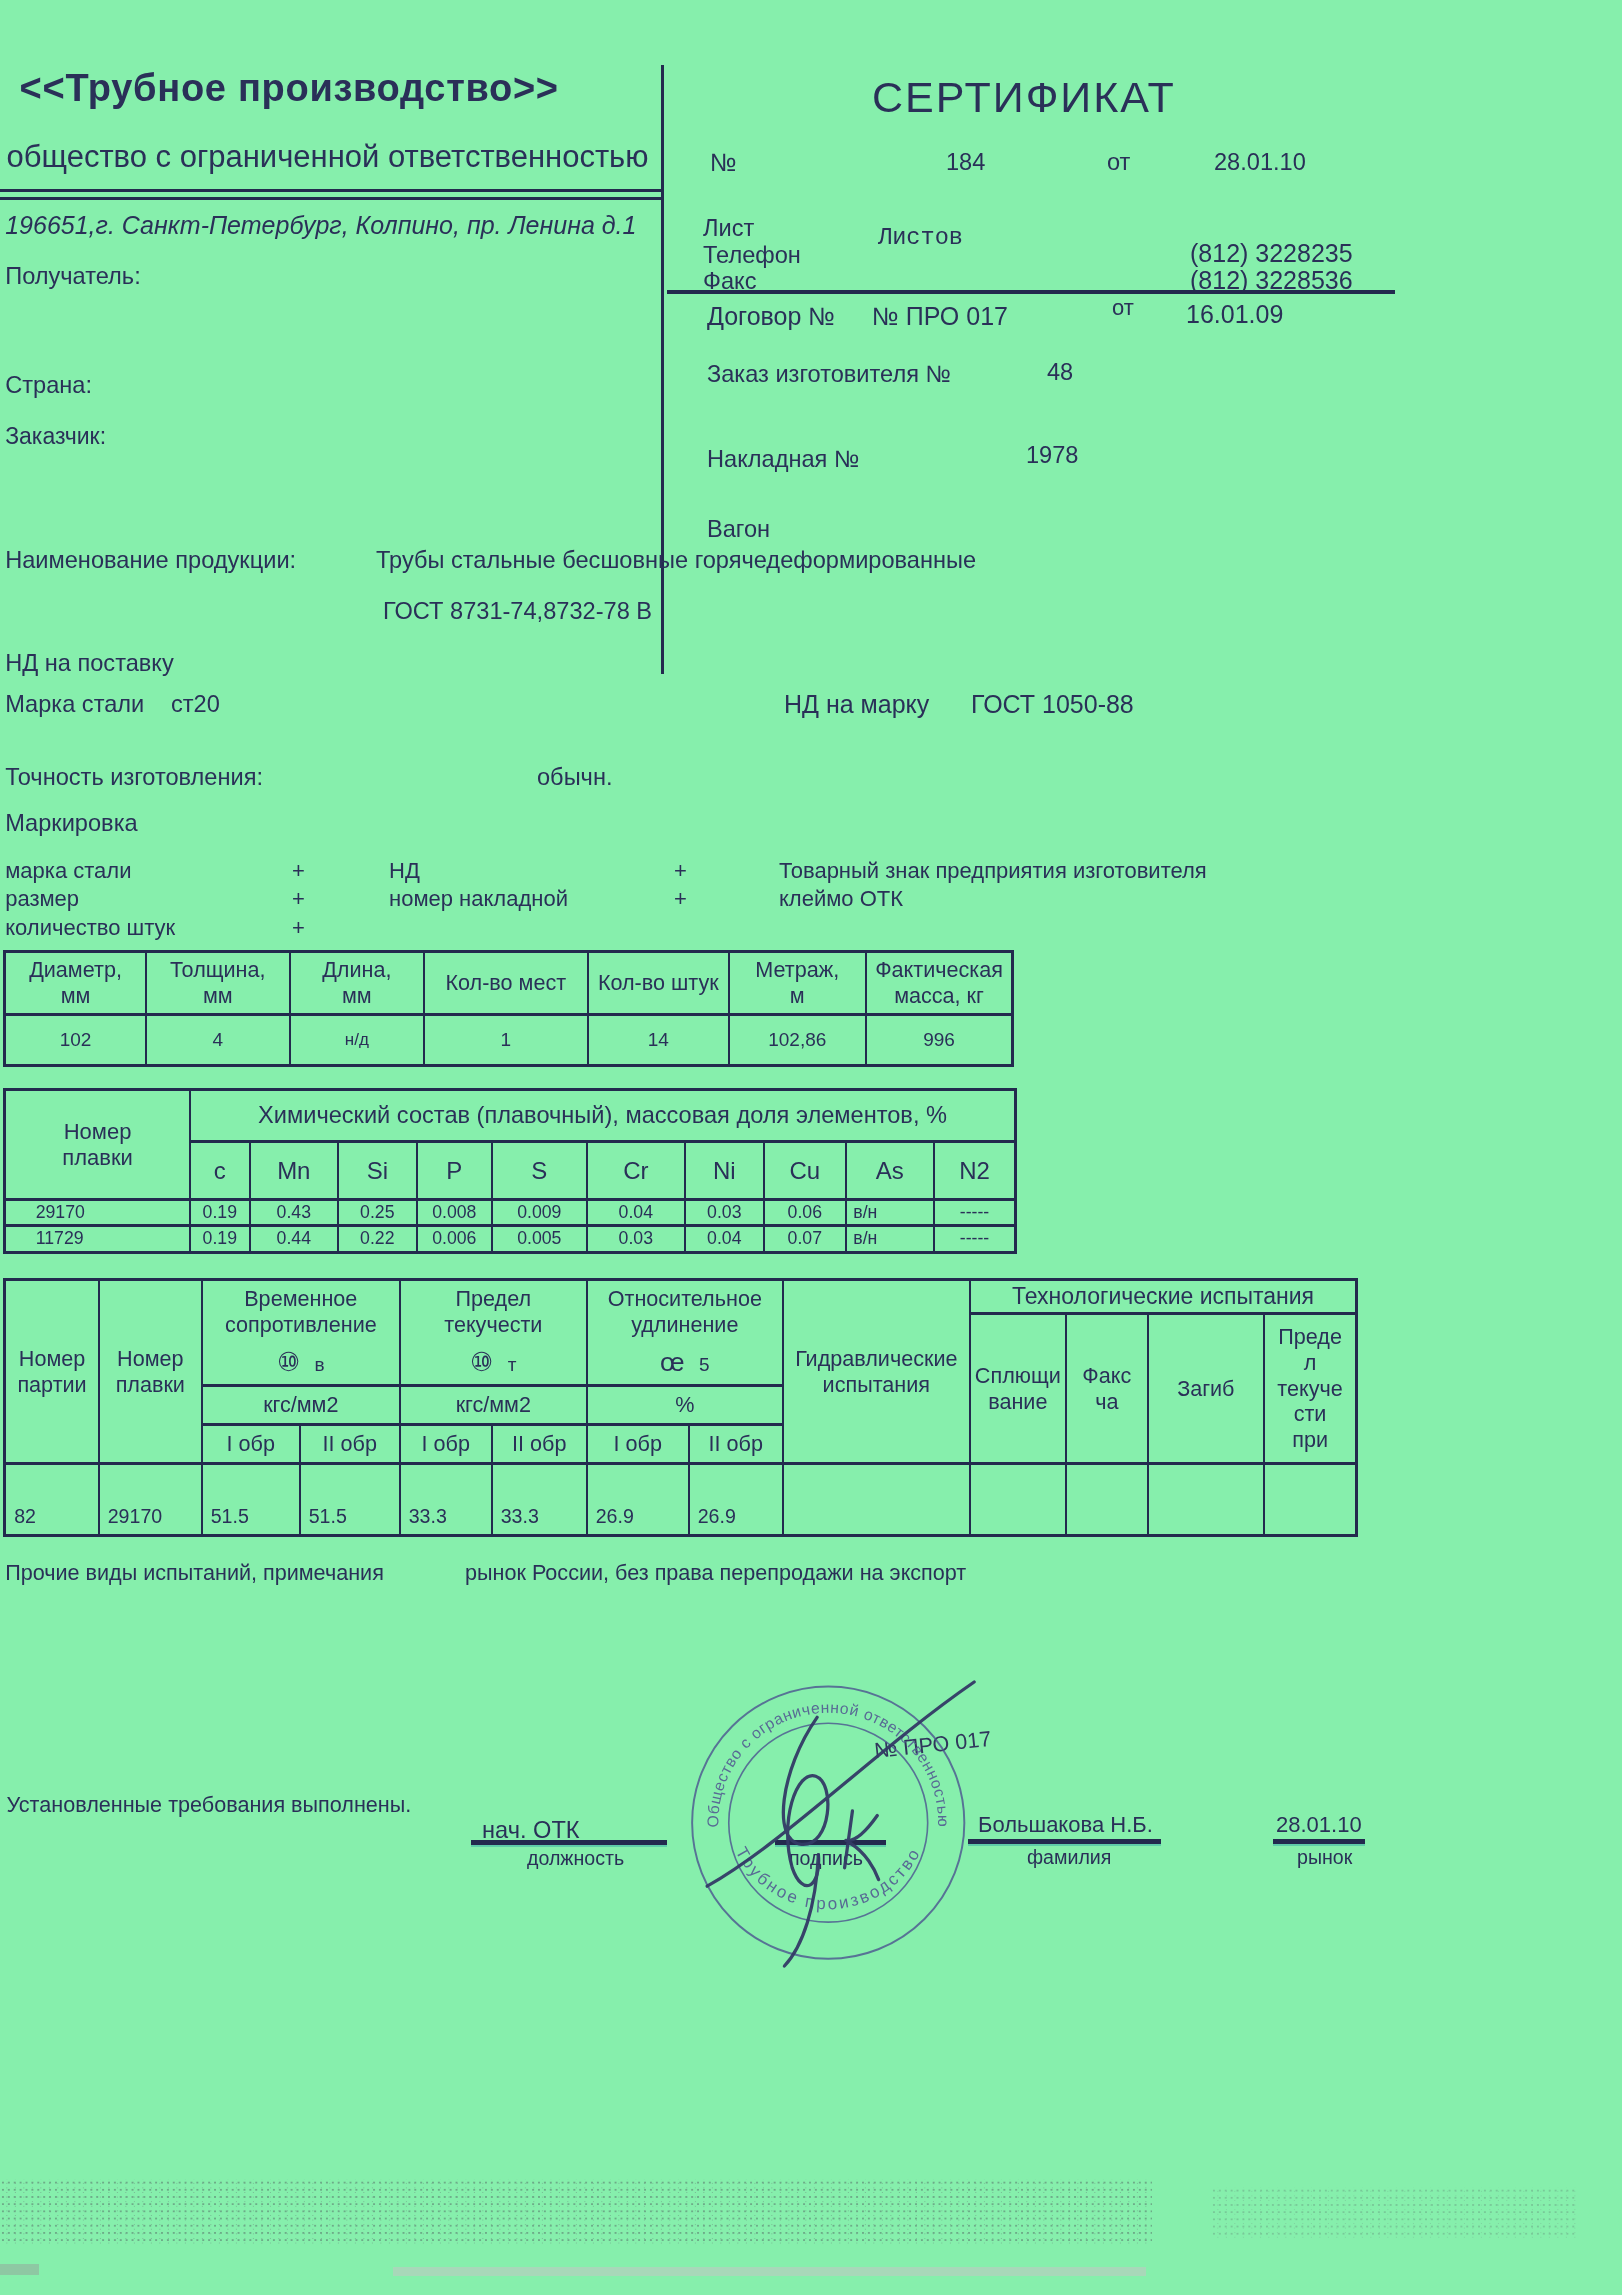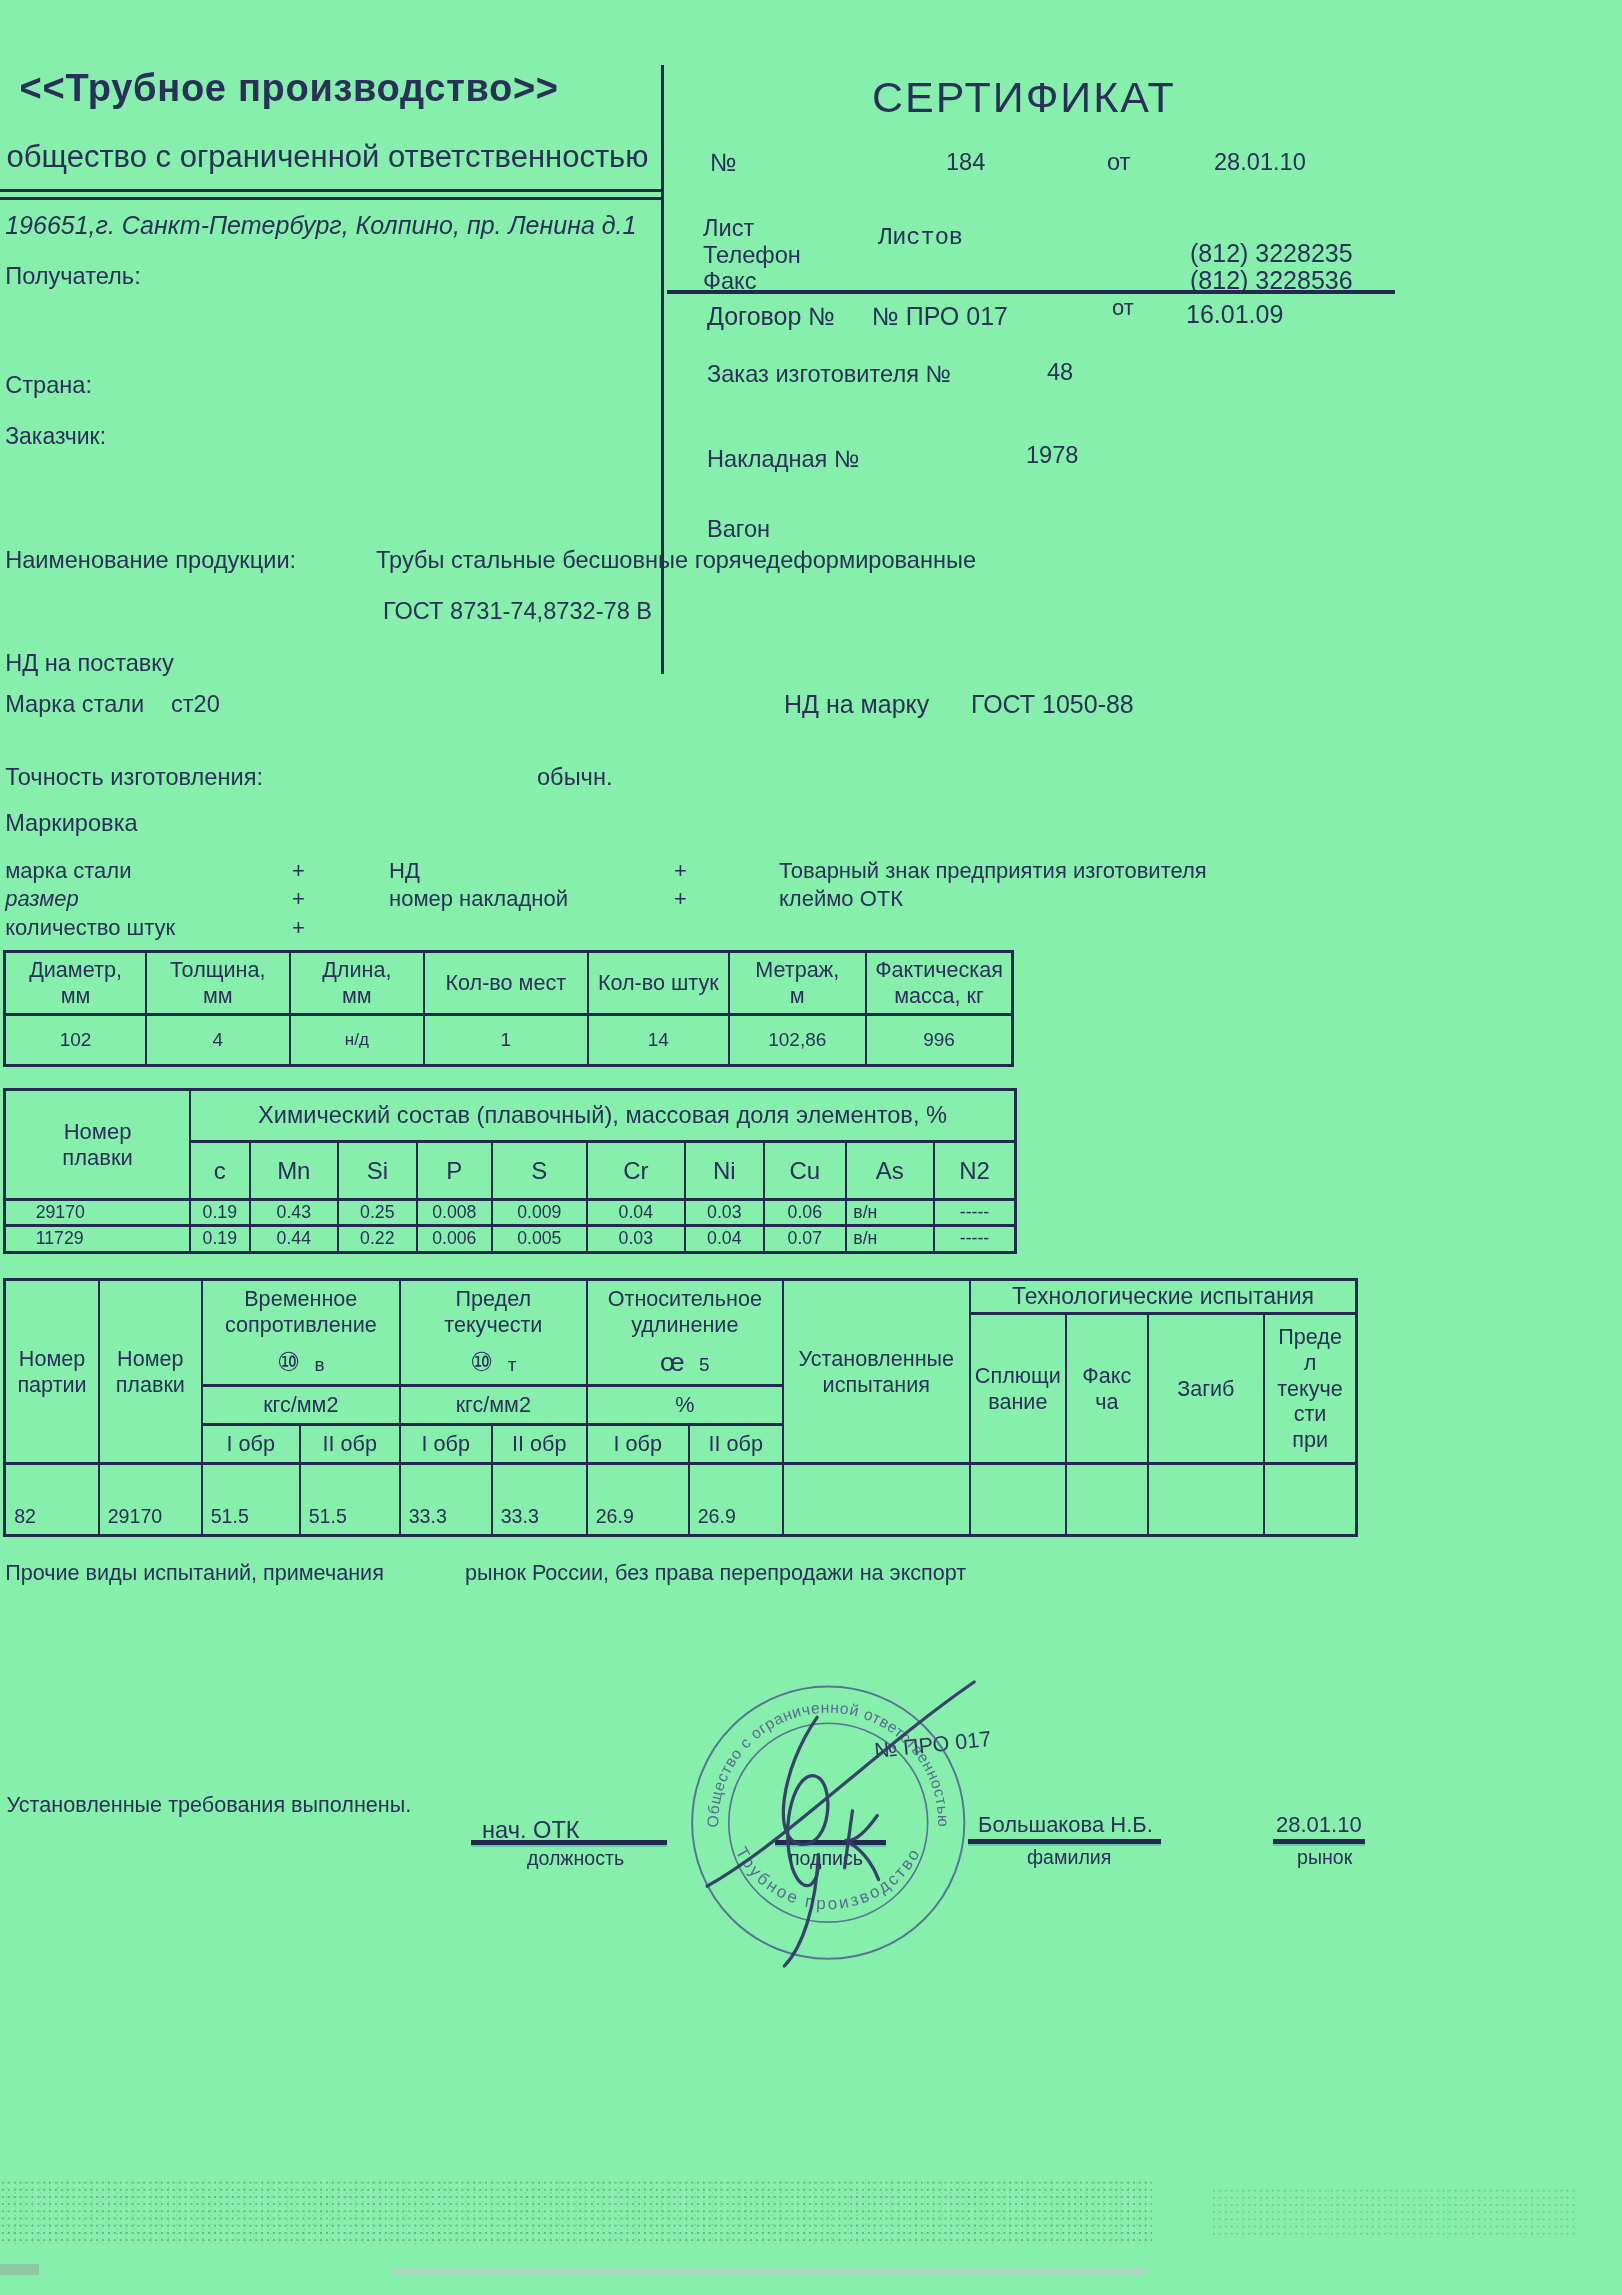--- a/index.html
+++ b/index.html
@@ -109,21 +109,21 @@
   <div class="t" style="left:537px;top:764px;font-size:23.6px;">обычн.</div>
 
   <div class="t" style="left:5.2px;top:810px;font-size:23.6px;">Маркировка</div>
 
   <div class="t" style="left:5.2px;top:859px;font-size:22px;">марка стали</div>
   <div class="t" style="left:292px;top:859px;font-size:22px;">+</div>
   <div class="t" style="left:389px;top:859px;font-size:22px;">НД</div>
   <div class="t" style="left:674px;top:859px;font-size:22px;">+</div>
   <div class="t" style="left:779px;top:859px;font-size:22px;">Товарный знак предприятия изготовителя</div>
 
-  <div class="t" style="left:5.2px;top:887px;font-size:22px;font-style:italic;">размер</div>
+  <div class="t" style="left:5.2px;top:887px;font-size:22px;">размер</div>
   <div class="t" style="left:292px;top:887px;font-size:22px;">+</div>
   <div class="t" style="left:389px;top:887px;font-size:22px;">номер накладной</div>
   <div class="t" style="left:674px;top:887px;font-size:22px;">+</div>
   <div class="t" style="left:779px;top:887px;font-size:22px;">клеймо ОТК</div>
 
   <div class="t" style="left:5.2px;top:916px;font-size:22px;">количество штук</div>
   <div class="t" style="left:292px;top:916px;font-size:22px;">+</div>
 
   <table class="tbl dims" style="left:3.3px;top:950px;width:1008px;">
     <colgroup>
@@ -253,21 +253,21 @@
       <th colspan="2" rowspan="2">
         <div class="pre">Предел
 текучести</div>
         <div class="symline"><span class="sym">⑩</span><span class="sub">т</span></div>
       </th>
       <th colspan="2" rowspan="2">
         <div class="pre">Относительное
 удлинение</div>
         <div class="symline"><span class="sym">œ</span><span class="sub">5</span></div>
       </th>
-      <th class="pre" rowspan="4">Установленные
+      <th class="pre" rowspan="4">Гидравлические
 испытания</th>
       <th colspan="4" style="font-size:23px;">Технологические испытания</th>
     </tr>
     <tr style="height:72px">
       <th class="pre" rowspan="3">Сплющи
 вание</th>
       <th class="pre" rowspan="3">Факс
 ча</th>
       <th rowspan="3">Загиб</th>
       <th class="pre small-col" rowspan="3">Преде

